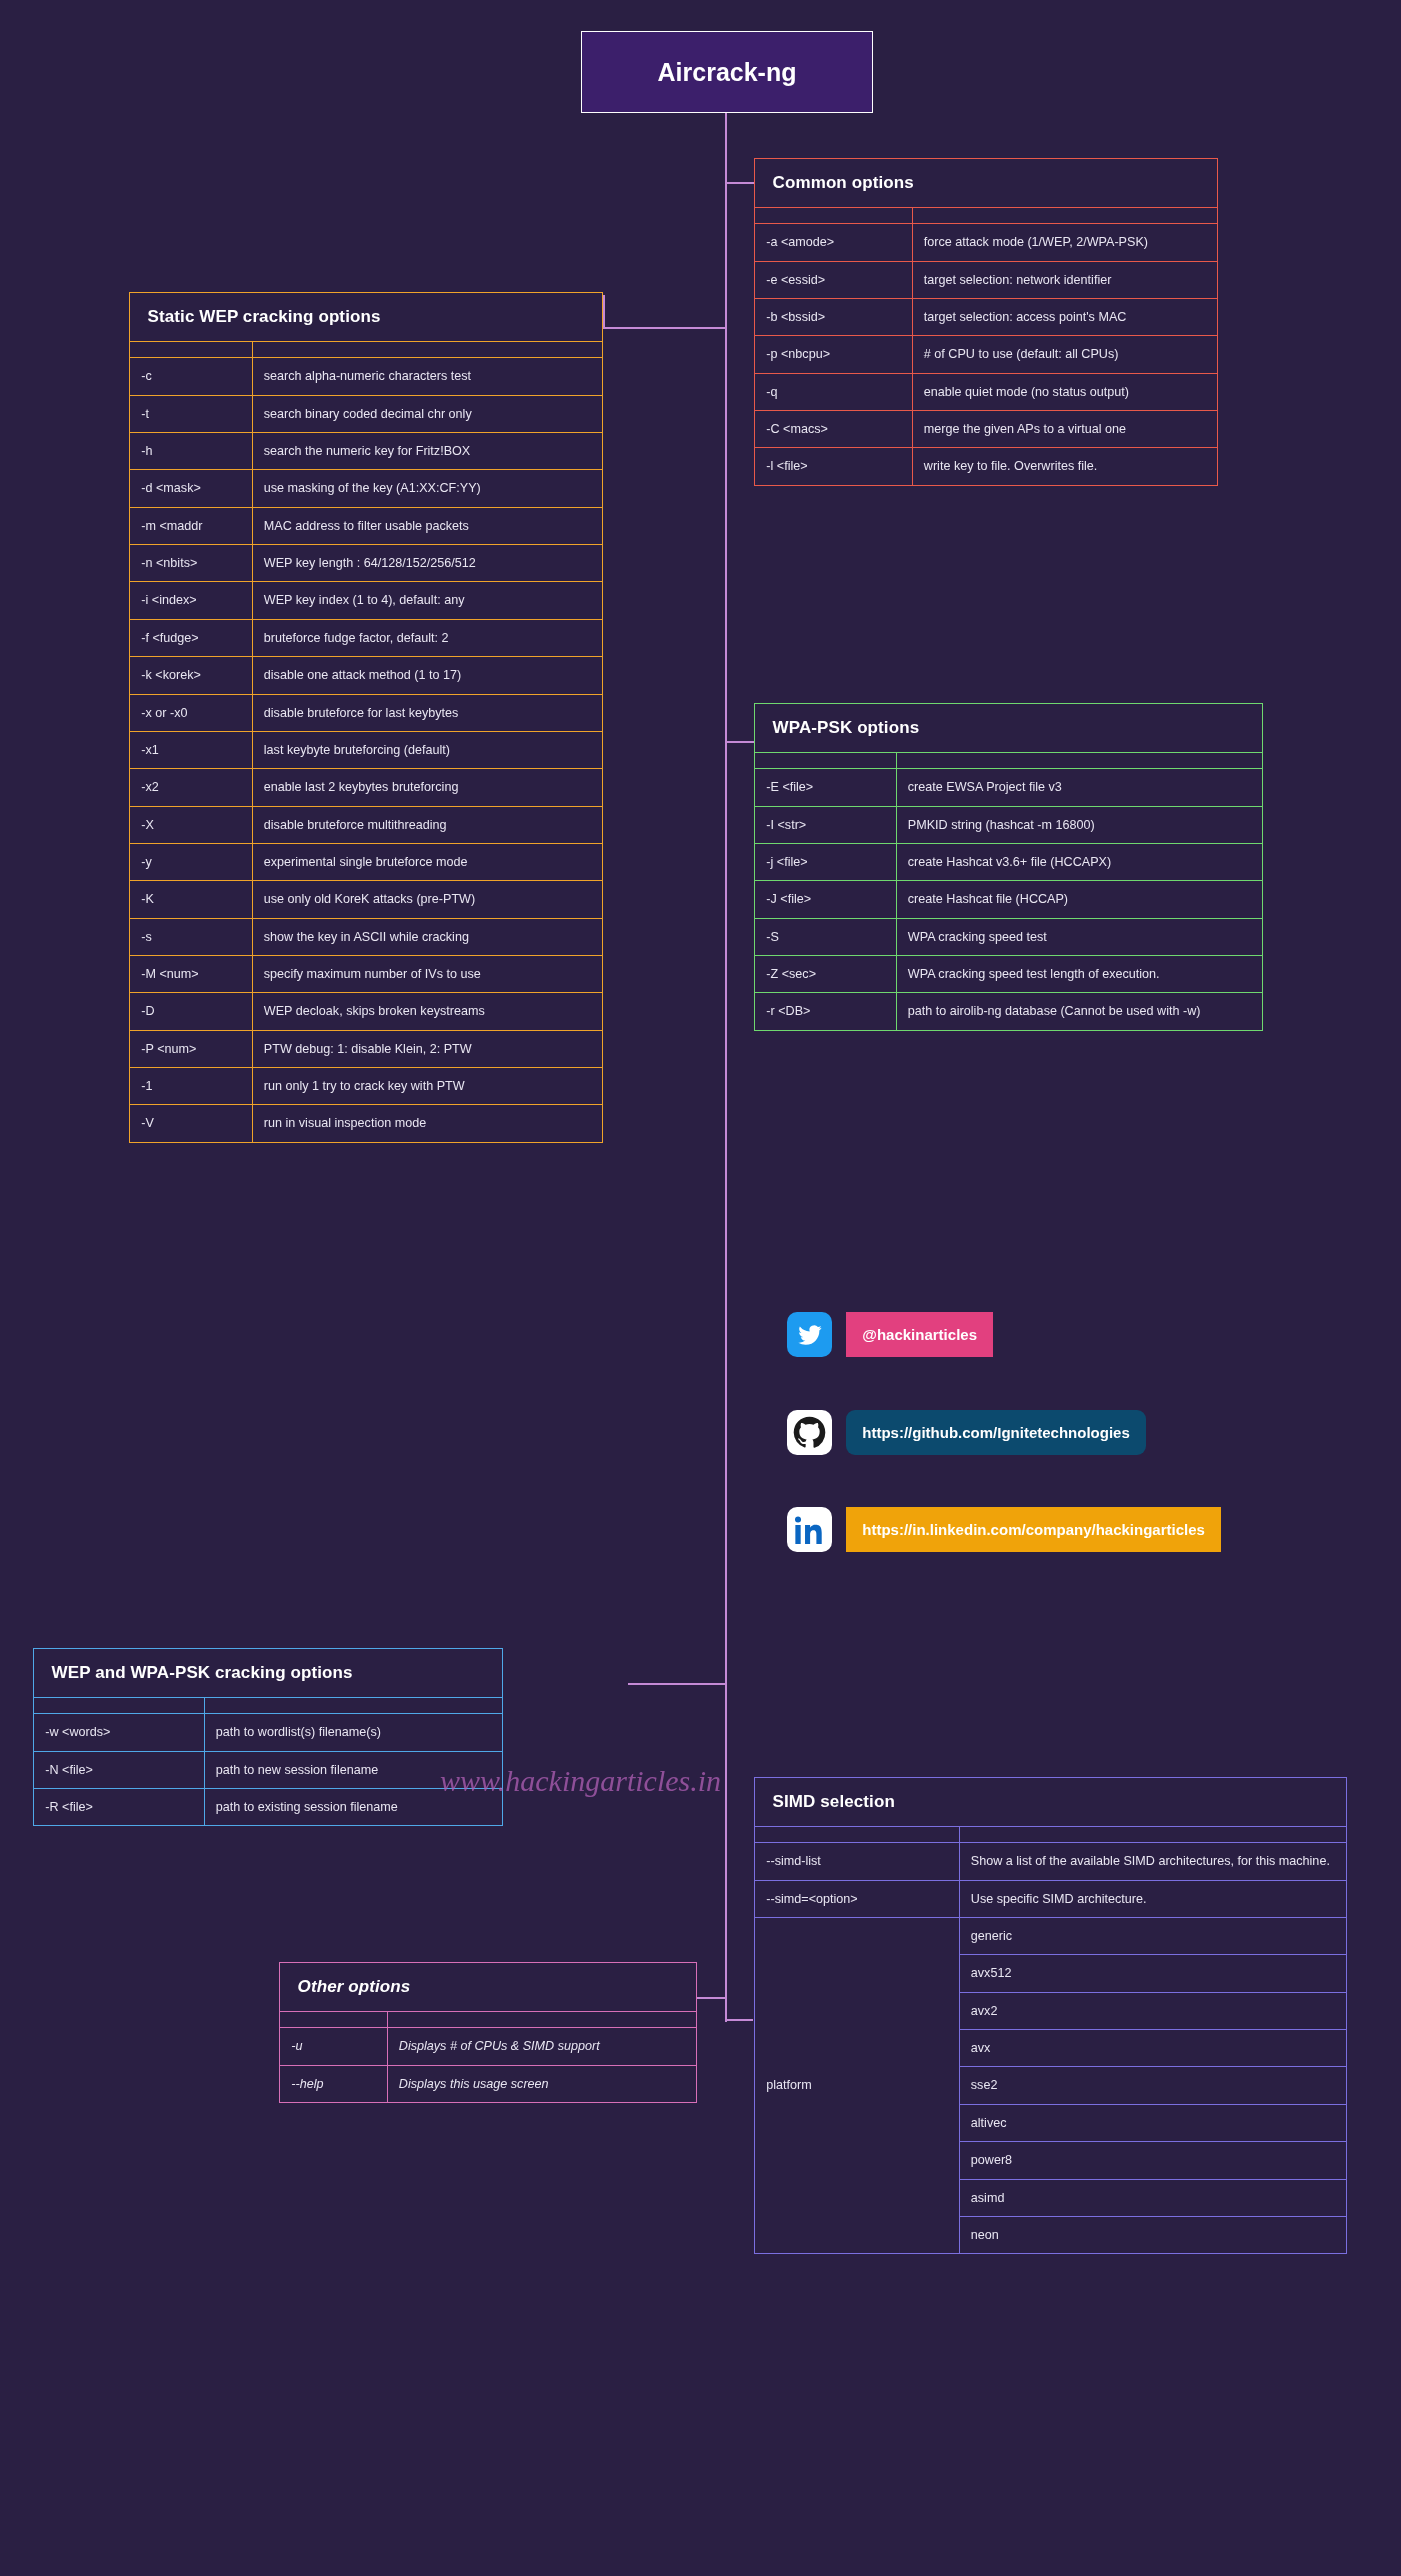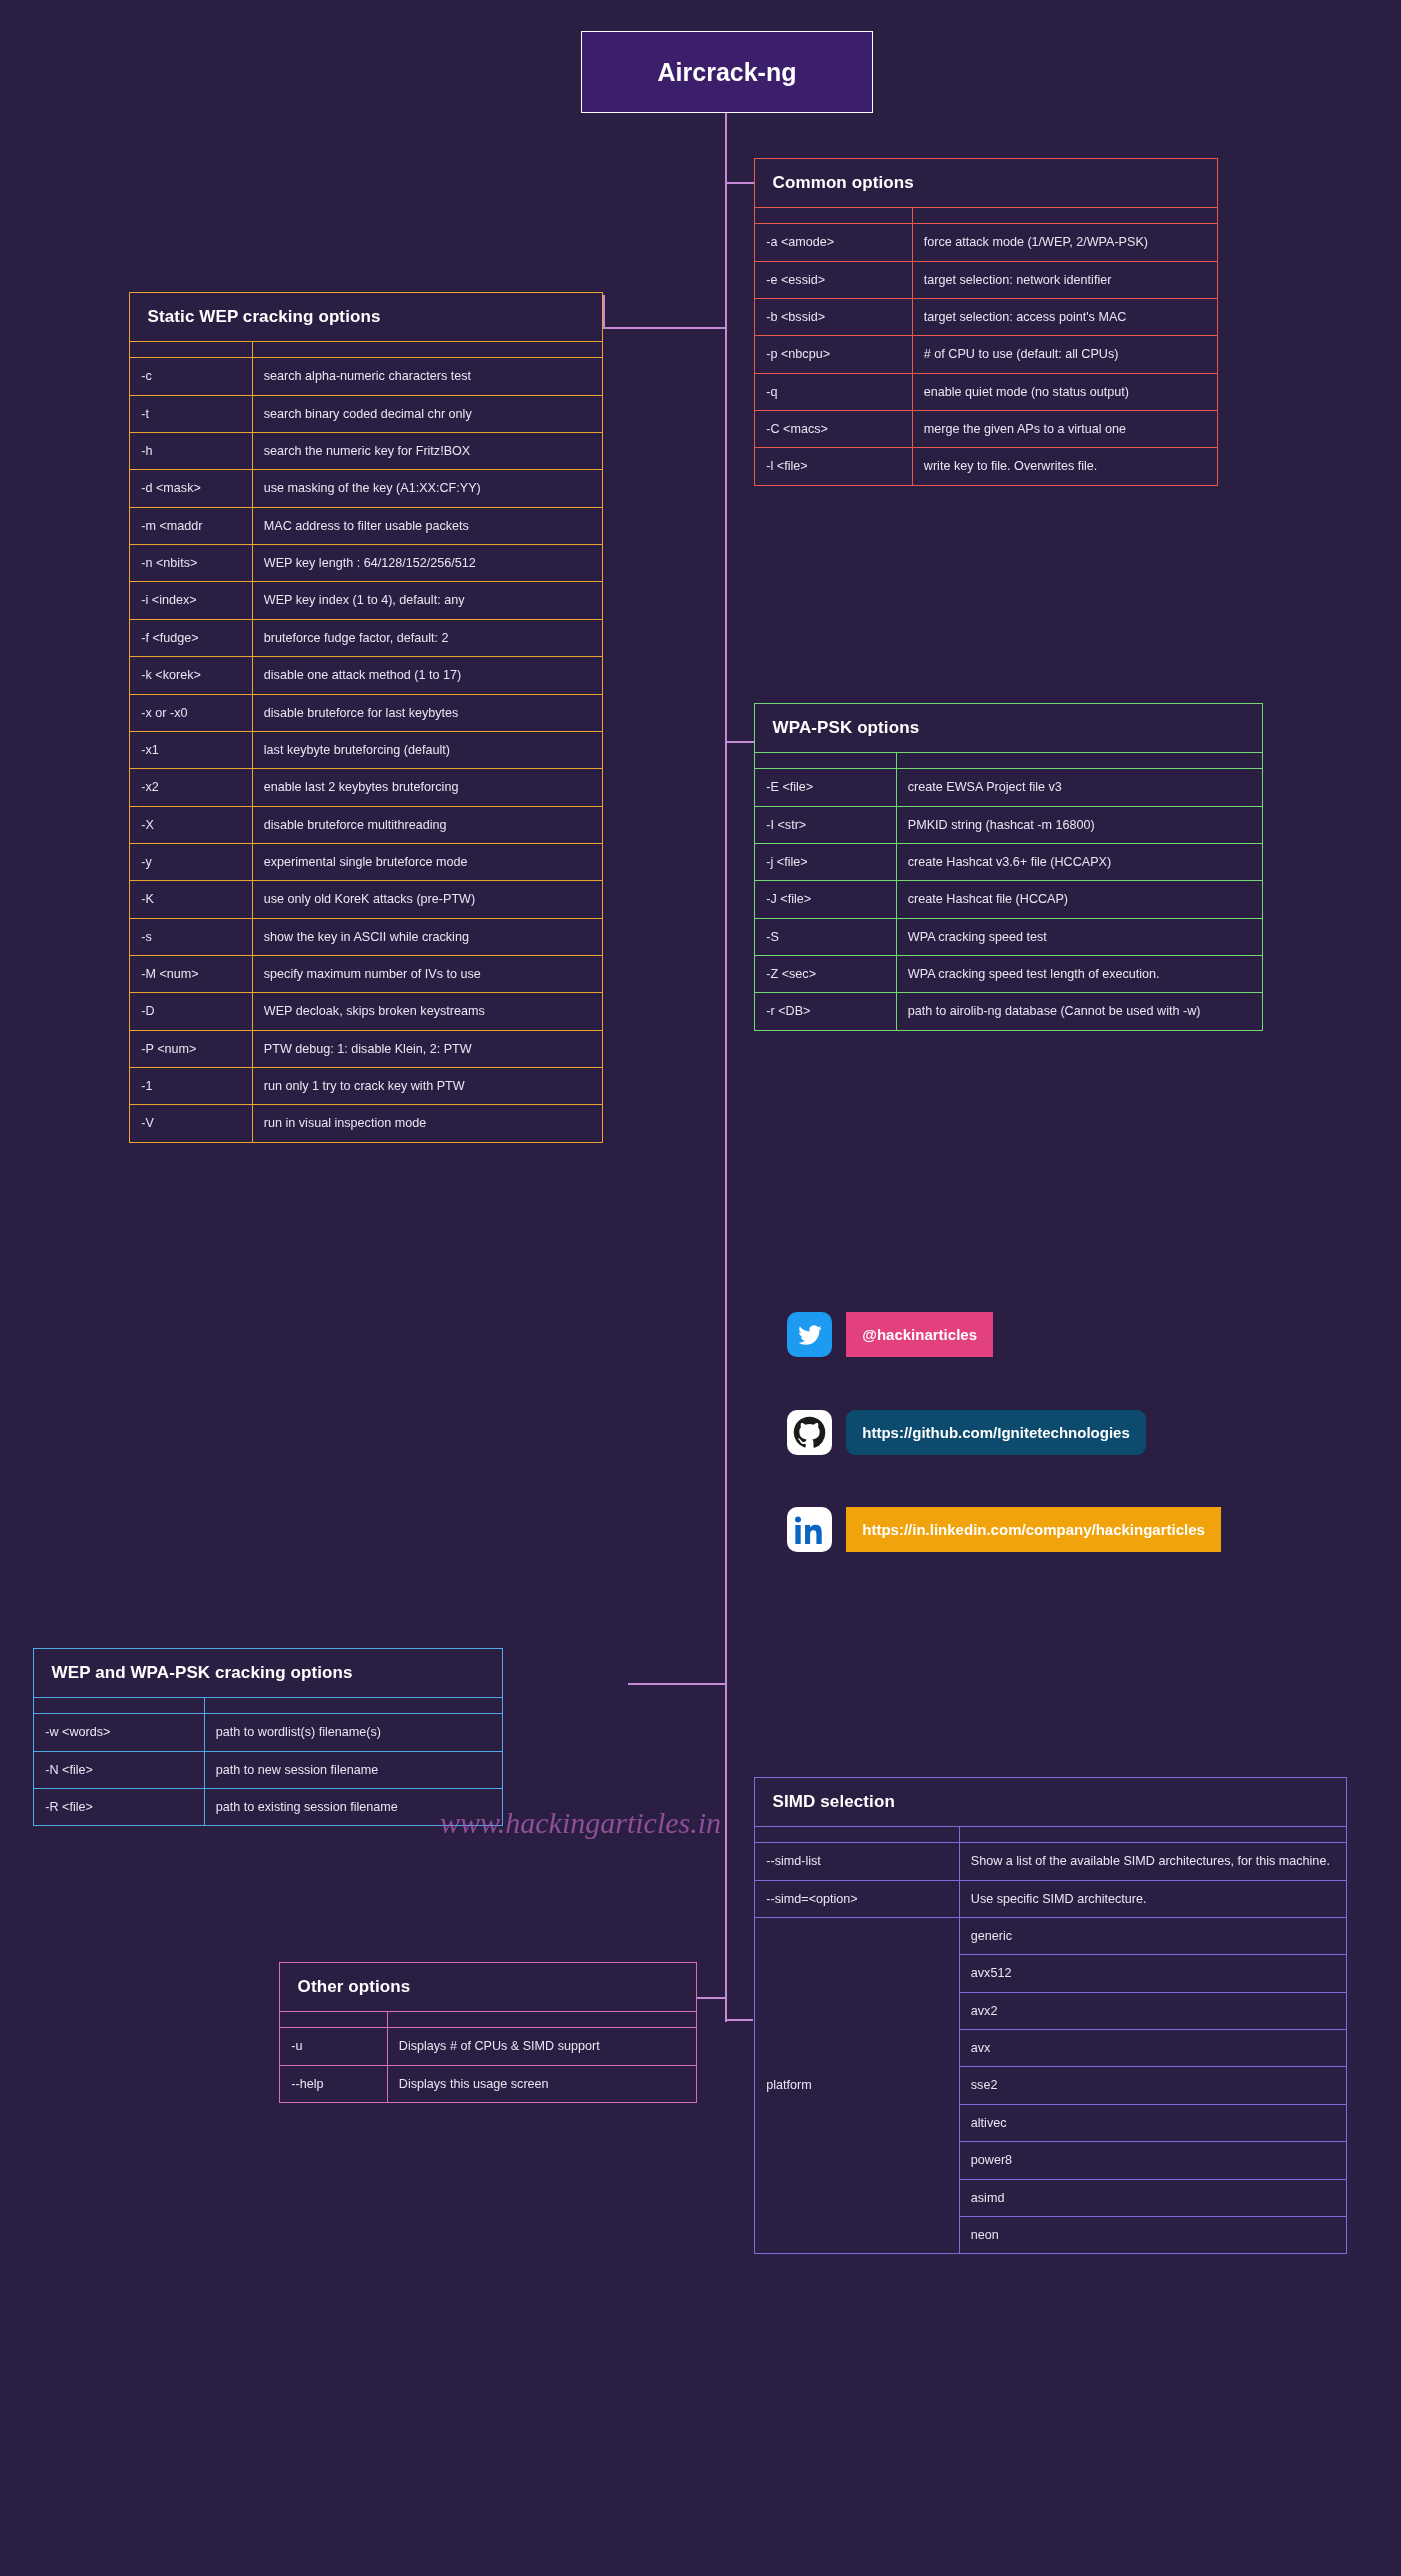--- a/index.html
+++ b/index.html
@@ -46,21 +46,21 @@
     padding: 10px 11.3px;
     vertical-align: middle;
     box-sizing: border-box;
     line-height: 1.3;
   }
   .card .c0 { text-align: left; }
   .acc-red   { border-color: #e8594a; }
   .acc-green { border-color: #6fd86f; }
   .acc-orange{ border-color: #f0a32a; }
   .acc-blue  { border-color: #4fa8e8; }
-  .acc-pink  { border-color: #d86fb8; }
+  .acc-pink  { border-color: #d86fb8; font-style: italic; }
   .acc-purple{ border-color: #7b6fe0; }
 
   .acc-red td, .acc-red .hdr-rule { border-color: #e8594a; }
   .acc-green td { border-color: #6fd86f; }
   .acc-orange td { border-color: #f0a32a; }
   .acc-blue td { border-color: #4fa8e8; }
   .acc-pink td { border-color: #d86fb8; }
   .acc-purple td { border-color: #7b6fe0; }
 
   .card td { border-top: 0.6px solid currentColor; }
@@ -137,21 +137,21 @@
     box-sizing: border-box;
   }
   .pill-pink { background: #e2407f; }
   .pill-green { background: #0c4a6e; border-radius: 9px; }
   .pill-orange { background: #f0a30a; }
 
   
   #watermark {
     position: absolute;
     left: 440px;
-    top: 1806px;
+    top: 1764px;
     font-family: "Liberation Serif", serif;
     font-style: italic;
     font-size: 30px;
     color: #b05fb5;
     opacity: .75;
     white-space: nowrap;
   }
 </style>
 </head>
 <body>

